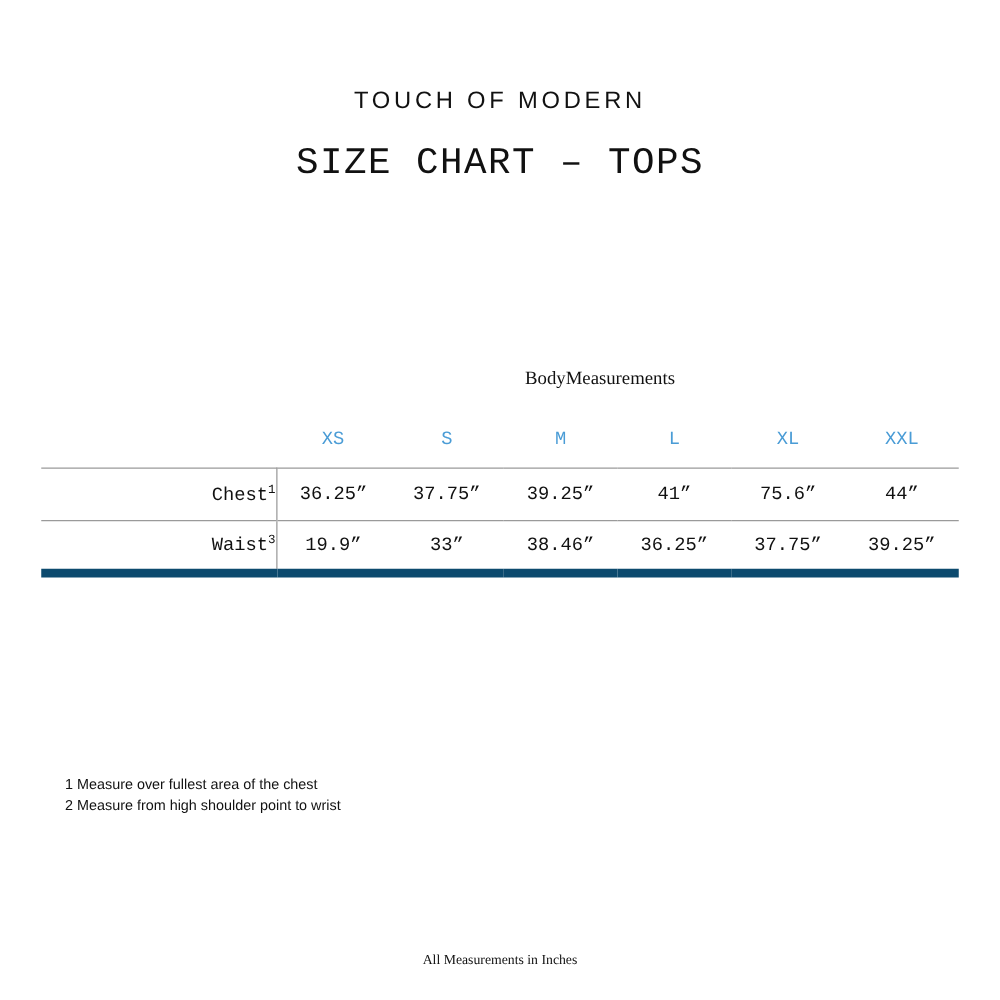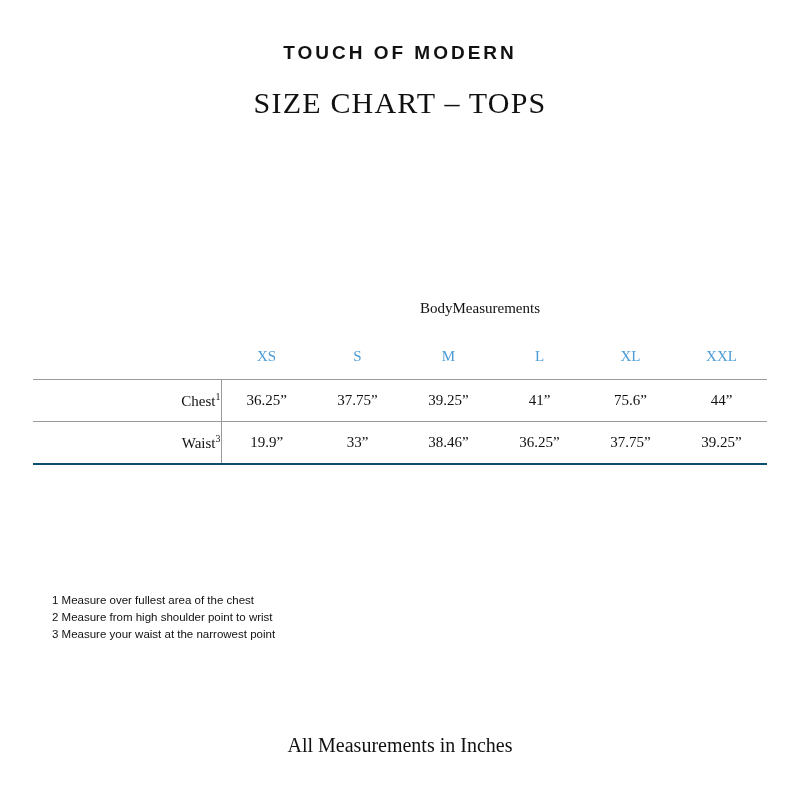--- a/index.html
+++ b/index.html
@@ -18,67 +18,67 @@
 
   .page {
     width: 800px;
     height: 800px;
     position: relative;
   }
 
   
   .brand {
     text-align: center;
-    margin-top: 42px;
+    margin-top: 70px;
     font-family: "Liberation Sans", sans-serif;
-    font-weight: bold;
+    font-weight: normal;
     font-size: 19px;
     letter-spacing: 3.0px;
     color: #111111;
     white-space: nowrap;
   }
 
   
   .title {
     text-align: center;
     margin-top: 22px;
-    font-family: Liberation Serif, serif;
+    font-family: Liberation Mono, monospace;
     font-size: 30px;
     letter-spacing: 1.2px;
     color: #111111;
   }
 
   
   .table-wrap {
     position: absolute;
     left: 33px;
     top: 225px;
     width: 734px;
   }
 
   .body-meas-label {
     text-align: center;
     font-family: "Liberation Serif", serif;
     font-size: 15px;
     color: #111111;
     margin-left: 160px;
     margin-bottom: 16px;
-    margin-top: 33px;
   }
 
   table.size-chart {
     border-collapse: collapse;
     width: 734px;
     table-layout: fixed;
   }
 
   table.size-chart th,
   table.size-chart td {
     padding: 0;
     margin: 0;
+    font-family: Liberation Mono, monospace;
   }
 
   
   col.label-col { width: 188px; }
   col.size-col  { width: 91px; }
 
   
   .size-head {
     text-align: center;
     font-family: "Liberation Serif", serif;
@@ -93,21 +93,21 @@
   
   tbody tr {
     height: 42px;
   }
   tbody tr td {
     border-top: 1px solid #9a9a9a;
     vertical-align: middle;
     font-size: 15px;
   }
   tbody tr:last-child td {
-    border-bottom: 2px solid #0c4a6e;
+    border-bottom: 7px solid #0c4a6e;
   }
 
   td.row-label {
     text-align: right;
     padding-left: 2px;
     border-right: 1px solid #9a9a9a;
     white-space: nowrap;
   }
   td.row-label sup {
     font-size: 10px;
@@ -130,21 +130,21 @@
   }
 
   
   .footer-note {
     position: absolute;
     left: 0;
     right: 0;
     top: 692px;
     text-align: center;
     font-family: "Liberation Serif", serif;
-    font-size: 20px;
+    font-size: 11px;
     color: #111111;
   }
 </style>
 </head>
 <body>
 
 <div class="page">
 
   <div class="brand">TOUCH OF MODERN</div>
 
@@ -198,18 +198,17 @@
           <td class="val">39.25”</td>
         </tr>
 
       </tbody>
     </table>
   </div>
 
   <div class="footnotes">
     <div>1 Measure over fullest area of the chest</div>
     <div>2 Measure from high shoulder point to wrist</div>
-    <div>3 Measure your waist at the narrowest point</div>
   </div>
 
   <div class="footer-note">All Measurements in Inches</div>
 
 </div>
 
 </body></html>

